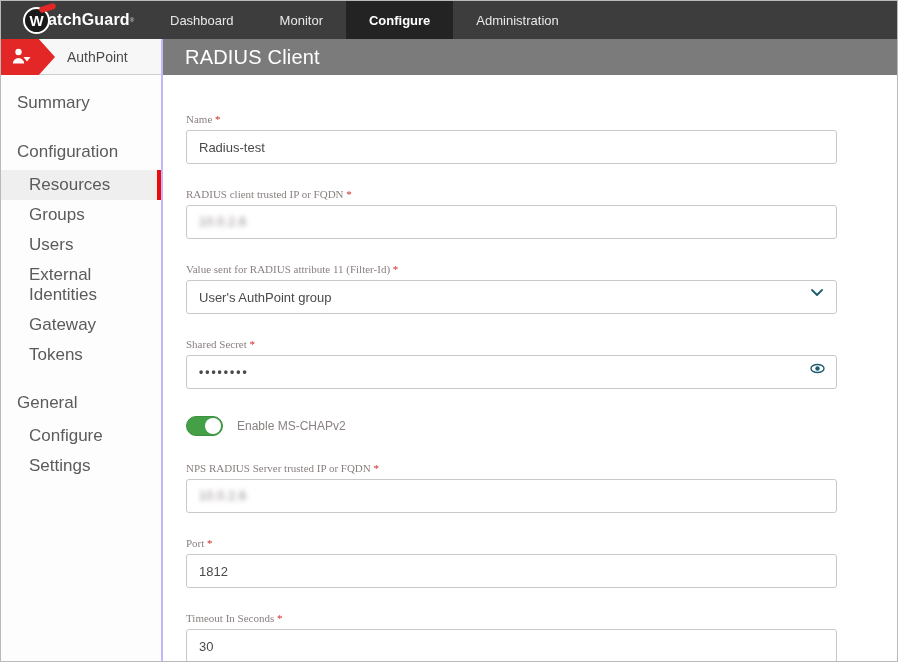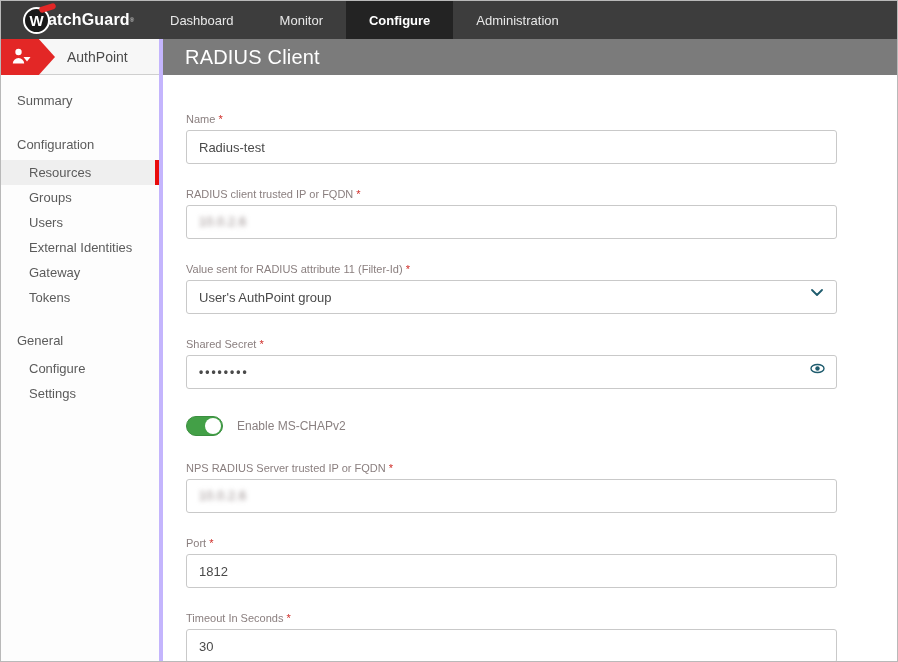--- a/index.html
+++ b/index.html
@@ -14,40 +14,40 @@
   .logo-w { color:#fff; font-weight:bold; font-size:15px; line-height:1; }
   .swoosh { position:absolute; top:-4px; right:-8px; width:17px; height:6px; border-radius:3px; background:#e32726; transform:rotate(-18deg); }
   .brand-text { color:#fff; font-size:16px; font-weight:bold; margin-left:-2px; letter-spacing:0.2px; }
   .brand-tm { color:#fff; font-size:6px; vertical-align:top; opacity:0.8; }
   .nav-items { display:flex; align-items:stretch; margin-left:16px; }
   .nav-item { display:flex; align-items:center; padding:0 23px; color:#e8e8e8; font-size:13px; cursor:pointer; }
   .nav-item.active { background:#232323; color:#fff; font-weight:bold; }
 
   
   .body-row { flex:1; display:flex; min-height:0; }
-  .sidebar { width:162px; flex:0 0 162px; background:#fdfdfd; border-right:4px solid #c4b5fd; display:flex; flex-direction:column; }
+  .sidebar { width:162px; flex:0 0 162px; background:#fdfdfd; border-right:2px solid #c4b5fd; display:flex; flex-direction:column; }
   .side-header { position:relative; height:36px; background:#f7f7f7; border-bottom:1px solid #cfcfcf; display:flex; align-items:center; }
   .pennant { position:absolute; left:0; top:0; width:54px; height:36px; background:#e32726; clip-path:polygon(0 0, 70% 0, 100% 50%, 70% 100%, 0 100%); display:flex; align-items:center; }
   .pennant svg { margin-left:9px; }
   .side-product { margin-left:66px; font-size:14px; color:#4a4a4a; }
   .side-list { padding-top:12px; }
-  .side-item { font-size:13px; color:#5b5b5b; cursor:pointer; }
+  .side-item { font-size:17px; color:#5b5b5b; cursor:pointer; }
   .side-item.top { padding:6px 16px; margin-bottom:11px; }
   .side-item.section { padding:6px 16px; margin-top:17px; margin-bottom:2px; }
   .side-item.sub { padding:5px 16px 5px 28px; }
   .side-item.active { background:#efefef; border-right:4px solid #e90b0b; }
 
   
   .main { flex:1; display:flex; flex-direction:column; background:#fff; min-width:0;gap:12px; }
   .page-titlebar { height:36px; flex:0 0 36px; background:#7b7b7b; display:flex; align-items:center; padding-left:22px; }
   .page-titlebar h1 { color:#fff; font-size:20px; font-weight:normal; letter-spacing:0.2px; }
   .content { padding:26px 0 0 23px; }
 
   .field { margin-bottom:24px; width:651px; }
-  .field label { display:block; font-size:11px; color:#8a7f7f; margin-bottom:5px; }
+  .field label { display:block; font-size:11px; color:#8a7f7f; margin-bottom:5px;font-family:Liberation Serif, serif; }
   .req { color:#cf2b26; }
   .tb, .faux { width:651px; height:27px; border:1px solid #c9c9c9; border-radius:3px; background:#fff; font-family:"Liberation Sans", sans-serif; font-size:13px; color:#4a4a4a; padding:16px 12px; }
   .faux { display:flex; align-items:center; position:relative; }
   .blurred { filter:blur(2.6px); color:#8d8080; font-size:12px; letter-spacing:0.5px; }
   .faux .chev { position:absolute; right:13px; top:8px; }
   .faux .eye { position:absolute; right:11px; top:7px; }
   .secret { letter-spacing:2px; font-weight:bold; font-size:12px; color:#4a4a4a; }
 
   .toggle-row { display:flex; align-items:center; margin:27px 0 26px 0; }
   .toggle { position:relative; width:37px; height:20px; border-radius:10px; background:#43a047; border:1px solid #3b8f40; cursor:pointer; flex:0 0 37px; }

